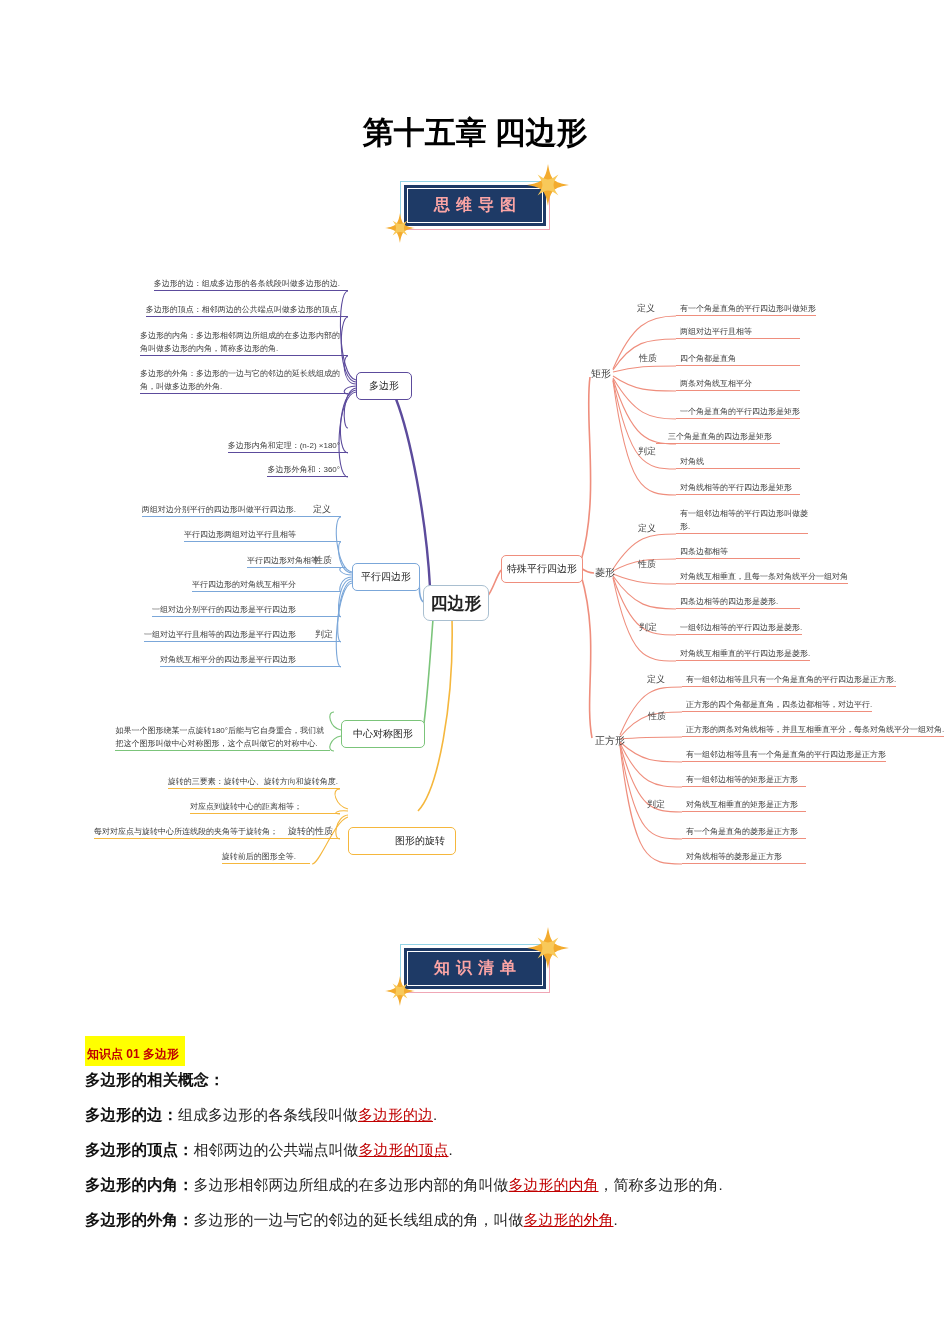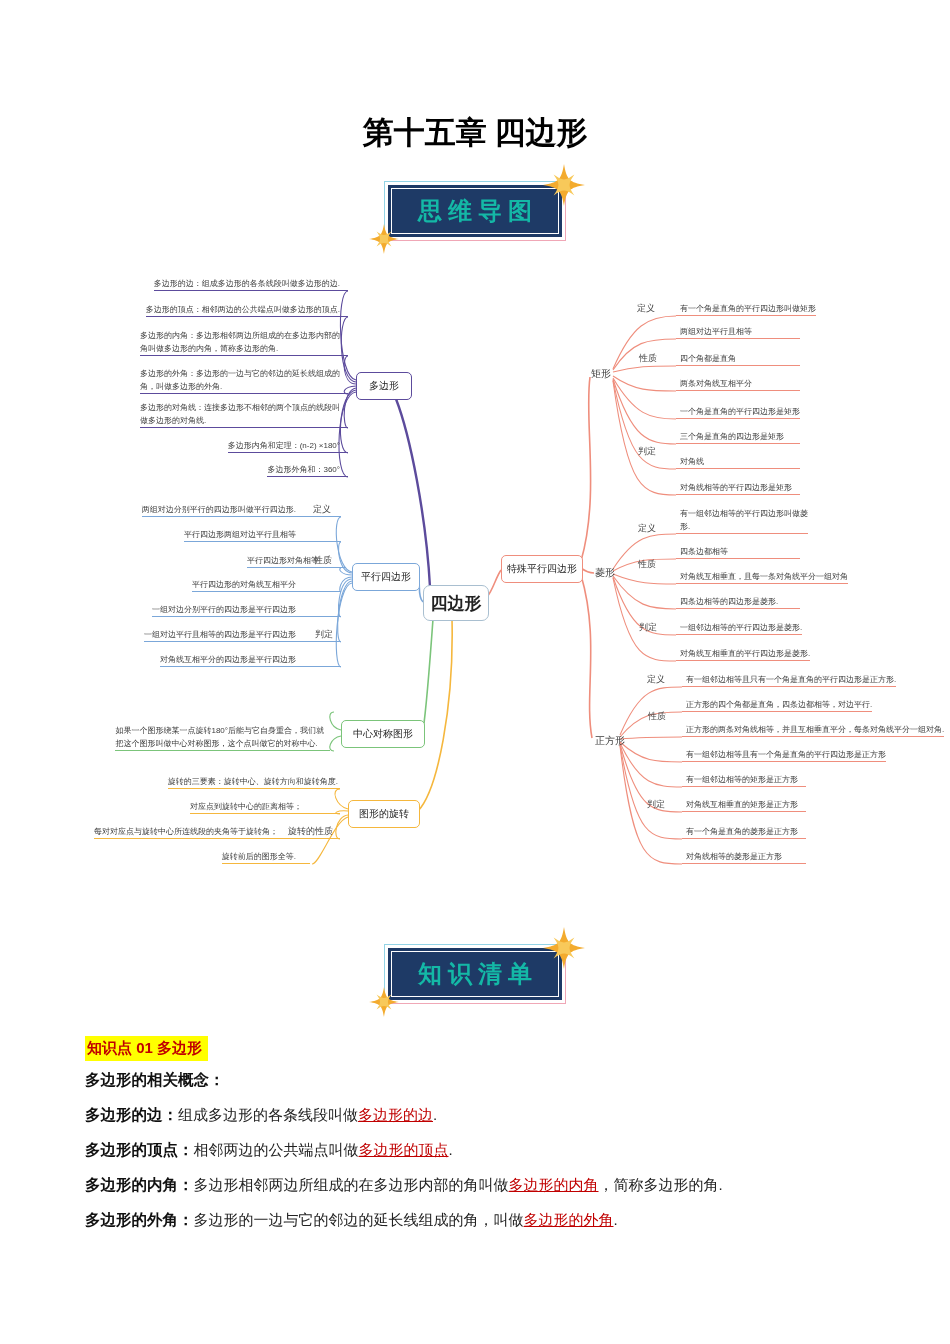--- a/index.html
+++ b/index.html
@@ -4,21 +4,21 @@
 <style>
   html,body{margin:0;padding:0;background:#fff;}
   .page{position:relative;width:950px;height:1344px;background:#fff;overflow:hidden;
         font-family:"Liberation Sans",sans-serif;color:#222;}
   .page-title{position:absolute;top:112px;left:0;width:950px;text-align:center;
         font-family:"Liberation Serif",serif;font-weight:bold;font-size:31px;color:#000;}
   
   .banner{position:absolute;left:50%;transform:translateX(-50%);}
   .banner-frame{border:1px solid #93d4e6;border-right-color:#f0a7b6;border-bottom-color:#f0a7b6;
         padding:3px;background:#fff;}
-  .banner-core{background:#1e3a66;color:#14b8a6;font-size:24px;font-weight:bold;letter-spacing:6px;
+  .banner-core{background:#1e3a66;color:#fca5a5;font-size:16px;font-weight:bold;letter-spacing:6px;
         padding:10px 24px 10px 30px;position:relative;white-space:nowrap;}
   .banner-core::before{content:"";position:absolute;inset:3px;border:1px solid #fff;}
   .star{position:absolute;}
   .star-tr{top:-17px;right:-19px;width:42px;height:42px;}
   .star-bl{bottom:-13px;left:-15px;width:30px;height:30px;}
   
   .mindmap{position:absolute;left:0;top:255px;width:950px;height:640px;}
   .mm-lines{position:absolute;left:0;top:0;}
   .mm-leaf{position:absolute;font-size:8px;line-height:13px;color:#3c3c3c;
         white-space:pre-line;border-bottom:1.2px solid #888;}
@@ -27,22 +27,22 @@
   .lf-y{border-color:#f5b73d}.lf-s{border-color:#ef8e7d}
   .lf-right{min-width:120px;}
   .mm-node{position:absolute;border:1.3px solid #888;border-radius:5px;background:#fff;
         display:flex;align-items:center;justify-content:center;font-size:10px;color:#222;z-index:2;}
   .nd-p{border-color:#5c4b9c}.nd-b{border-color:#7ba7d9}.nd-g{border-color:#7bc47a}
   .nd-y{border-color:#f5b73d}.nd-s{border-color:#ef8e7d}
   .mm-root{font-size:17px;font-weight:bold;border-color:#a9bfd0;border-radius:7px;border-width:1.5px;}
   .mm-label{position:absolute;font-size:9px;color:#444;white-space:nowrap;z-index:2;}
   .mm-cat{font-size:10px;color:#3c3c3c;}
   
-  .kp-header{position:absolute;background:#ffff00;color:#c00000;font-weight:bold;font-size:15px;
-        padding:3px 6px 3px 2px;}
+  .kp-header{position:absolute;background:#ffff00;color:#c00000;font-weight:bold;font-size:12px;
+        padding:10px 6px 3px 2px;}
   .k-title{position:absolute;font-weight:bold;font-size:15.5px;color:#111;}
   .k-line{position:absolute;font-size:15px;color:#222;white-space:nowrap;}
   .k-line b{font-size:15.5px;color:#111;}
   .red-link{color:#c00000;text-decoration:underline;}
 </style>
 </head>
 <body>
 
 <div class="page">
 
@@ -135,22 +135,20 @@
         <path d="M620,491 C634,607 648,609 682,609"></path>
       </g>
     </svg>
 
     <div class="mm-leaf lf-p la-r" style="top:22px;right:602px;padding-right:8px;">多边形的边：组成多边形的各条线段叫做多边形的边.</div>
     <div class="mm-leaf lf-p la-r" style="top:48px;right:602px;padding-right:8px;">多边形的顶点：相邻两边的公共端点叫做多边形的顶点.</div>
     <div class="mm-leaf lf-p la-r" style="top:112px;right:602px;padding-right:8px;">多边形的外角：多边形的一边与它的邻边的延长线组成的
 角，叫做多边形的外角.</div>
     <div class="mm-leaf lf-p la-r" style="top:74px;right:602px;padding-right:8px;">多边形的内角：多边形相邻两边所组成的在多边形内部的
 角叫做多边形的内角，简称多边形的角.</div>
-    <div class="mm-leaf lf-p la-r" style="top:146px;right:602px;padding-right:8px;">多边形的对角线：连接多边形不相邻的两个顶点的线段叫
-做多边形的对角线.</div>
     <div class="mm-leaf lf-p la-r" style="top:184px;right:602px;padding-right:8px;">多边形内角和定理：(n-2) ×180°</div>
     <div class="mm-leaf lf-p la-r" style="top:208px;right:602px;padding-right:8px;">多边形外角和：360°</div>
 
     <div class="mm-leaf lf-b" style="top:248px;right:609px;padding-right:45px;">两组对边分别平行的四边形叫做平行四边形.</div>
     <div class="mm-leaf lf-b" style="top:273px;right:609px;padding-right:45px;">平行四边形两组对边平行且相等</div>
     <div class="mm-leaf lf-b" style="top:299px;right:604px;padding-right:27px;">平行四边形对角相等</div>
     <div class="mm-leaf lf-b" style="top:323px;right:609px;padding-right:45px;">平行四边形的对角线互相平分</div>
     <div class="mm-leaf lf-b" style="top:348px;right:609px;padding-right:45px;">一组对边分别平行的四边形是平行四边形</div>
     <div class="mm-leaf lf-b" style="top:373px;right:609px;padding-right:45px;">一组对边平行且相等的四边形是平行四边形</div>
     <div class="mm-leaf lf-b" style="top:398px;right:609px;padding-right:45px;">对角线互相平分的四边形是平行四边形</div>
@@ -163,37 +161,37 @@
 
     <div class="mm-leaf lf-y" style="top:520px;right:610px;padding-right:2px;">旋转的三要素：旋转中心、旋转方向和旋转角度.</div>
     <div class="mm-leaf lf-y" style="top:545px;right:610px;padding-right:38px;">对应点到旋转中心的距离相等；</div>
     <div class="mm-leaf lf-y" style="top:570px;right:610px;padding-right:62px;">每对对应点与旋转中心所连线段的夹角等于旋转角；</div>
     <div class="mm-leaf lf-y" style="top:595px;right:640px;padding-right:14px;">旋转前后的图形全等.</div>
     <div class="mm-label" style="left:288px;top:570px;">旋转的性质</div>
 
     <div class="mm-node nd-p" style="left:356px;top:117px;width:54px;height:26px;">多边形</div>
     <div class="mm-node nd-b" style="left:352px;top:308px;width:66px;height:26px;text-align:right;">平行四边形</div>
     <div class="mm-node nd-g" style="left:341px;top:465px;width:82px;height:26px;">中心对称图形</div>
-    <div class="mm-node nd-y" style="left:348px;top:545px;width:70px;height:26px;">图形的旋转</div>
+    <div class="mm-node nd-y" style="left:348px;top:572px;width:70px;height:26px;padding-left:36px;">图形的旋转</div>
     <div class="mm-node mm-root" style="left:423px;top:330px;width:64px;height:34px;">四边形</div>
     <div class="mm-node nd-s" style="left:501px;top:300px;width:80px;height:26px;">特殊平行四边形</div>
 
     <div class="mm-label mm-cat" style="left:591px;top:112px;">矩形</div>
     <div class="mm-label mm-cat" style="left:595px;top:311px;">菱形</div>
     <div class="mm-label mm-cat" style="left:595px;top:479px;">正方形</div>
 
     <div class="mm-label" style="left:637px;top:47px;">定义</div>
     <div class="mm-label" style="left:639px;top:97px;">性质</div>
     <div class="mm-label" style="left:638px;top:190px;">判定</div>
     <div class="mm-leaf lf-s lf-right" style="left:676px;top:47px;padding-left:4px;">有一个角是直角的平行四边形叫做矩形</div>
     <div class="mm-leaf lf-s lf-right" style="left:676px;top:70px;padding-left:4px;">两组对边平行且相等</div>
     <div class="mm-leaf lf-s lf-right" style="left:676px;top:97px;padding-left:4px;">四个角都是直角</div>
     <div class="mm-leaf lf-s lf-right" style="left:676px;top:122px;padding-left:4px;">两条对角线互相平分</div>
     <div class="mm-leaf lf-s lf-right" style="left:676px;top:150px;padding-left:4px;">一个角是直角的平行四边形是矩形</div>
-    <div class="mm-leaf lf-s lf-right" style="left:676px;top:175px;padding-left:4px;">三个角是直角的四边形是矩形</div>
+    <div class="mm-leaf lf-s lf-right" style="left:656px;top:175px;padding-left:4px;text-align:center;">三个角是直角的四边形是矩形</div>
     <div class="mm-leaf lf-s lf-right" style="left:676px;top:200px;padding-left:4px;">对角线</div>
     <div class="mm-leaf lf-s lf-right" style="left:676px;top:226px;padding-left:4px;">对角线相等的平行四边形是矩形</div>
 
     <div class="mm-label" style="left:638px;top:267px;">定义</div>
     <div class="mm-label" style="left:638px;top:303px;">性质</div>
     <div class="mm-label" style="left:639px;top:366px;">判定</div>
     <div class="mm-leaf lf-s lf-right" style="left:676px;top:252px;padding-left:4px;">有一组邻边相等的平行四边形叫做菱
 形.</div>
     <div class="mm-leaf lf-s lf-right" style="left:676px;top:290px;padding-left:4px;">四条边都相等</div>
     <div class="mm-leaf lf-s lf-right" style="left:676px;top:315px;padding-left:4px;">对角线互相垂直，且每一条对角线平分一组对角</div>

